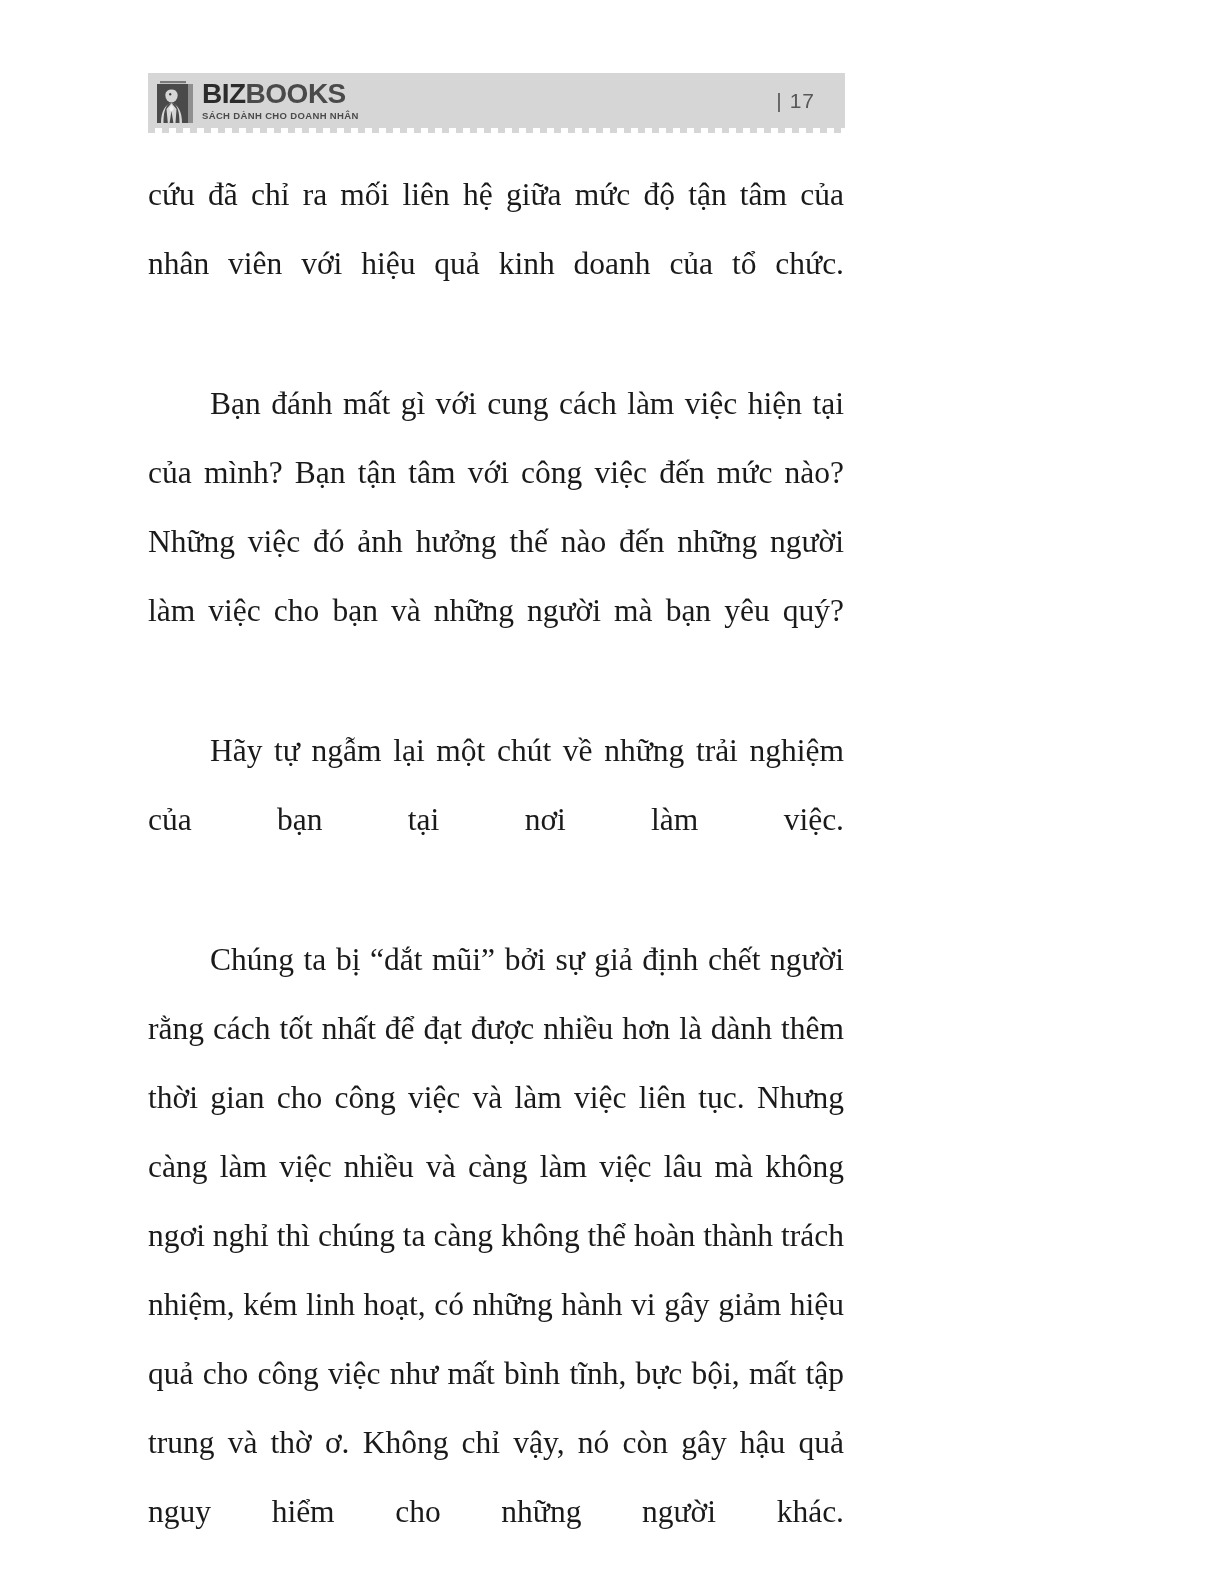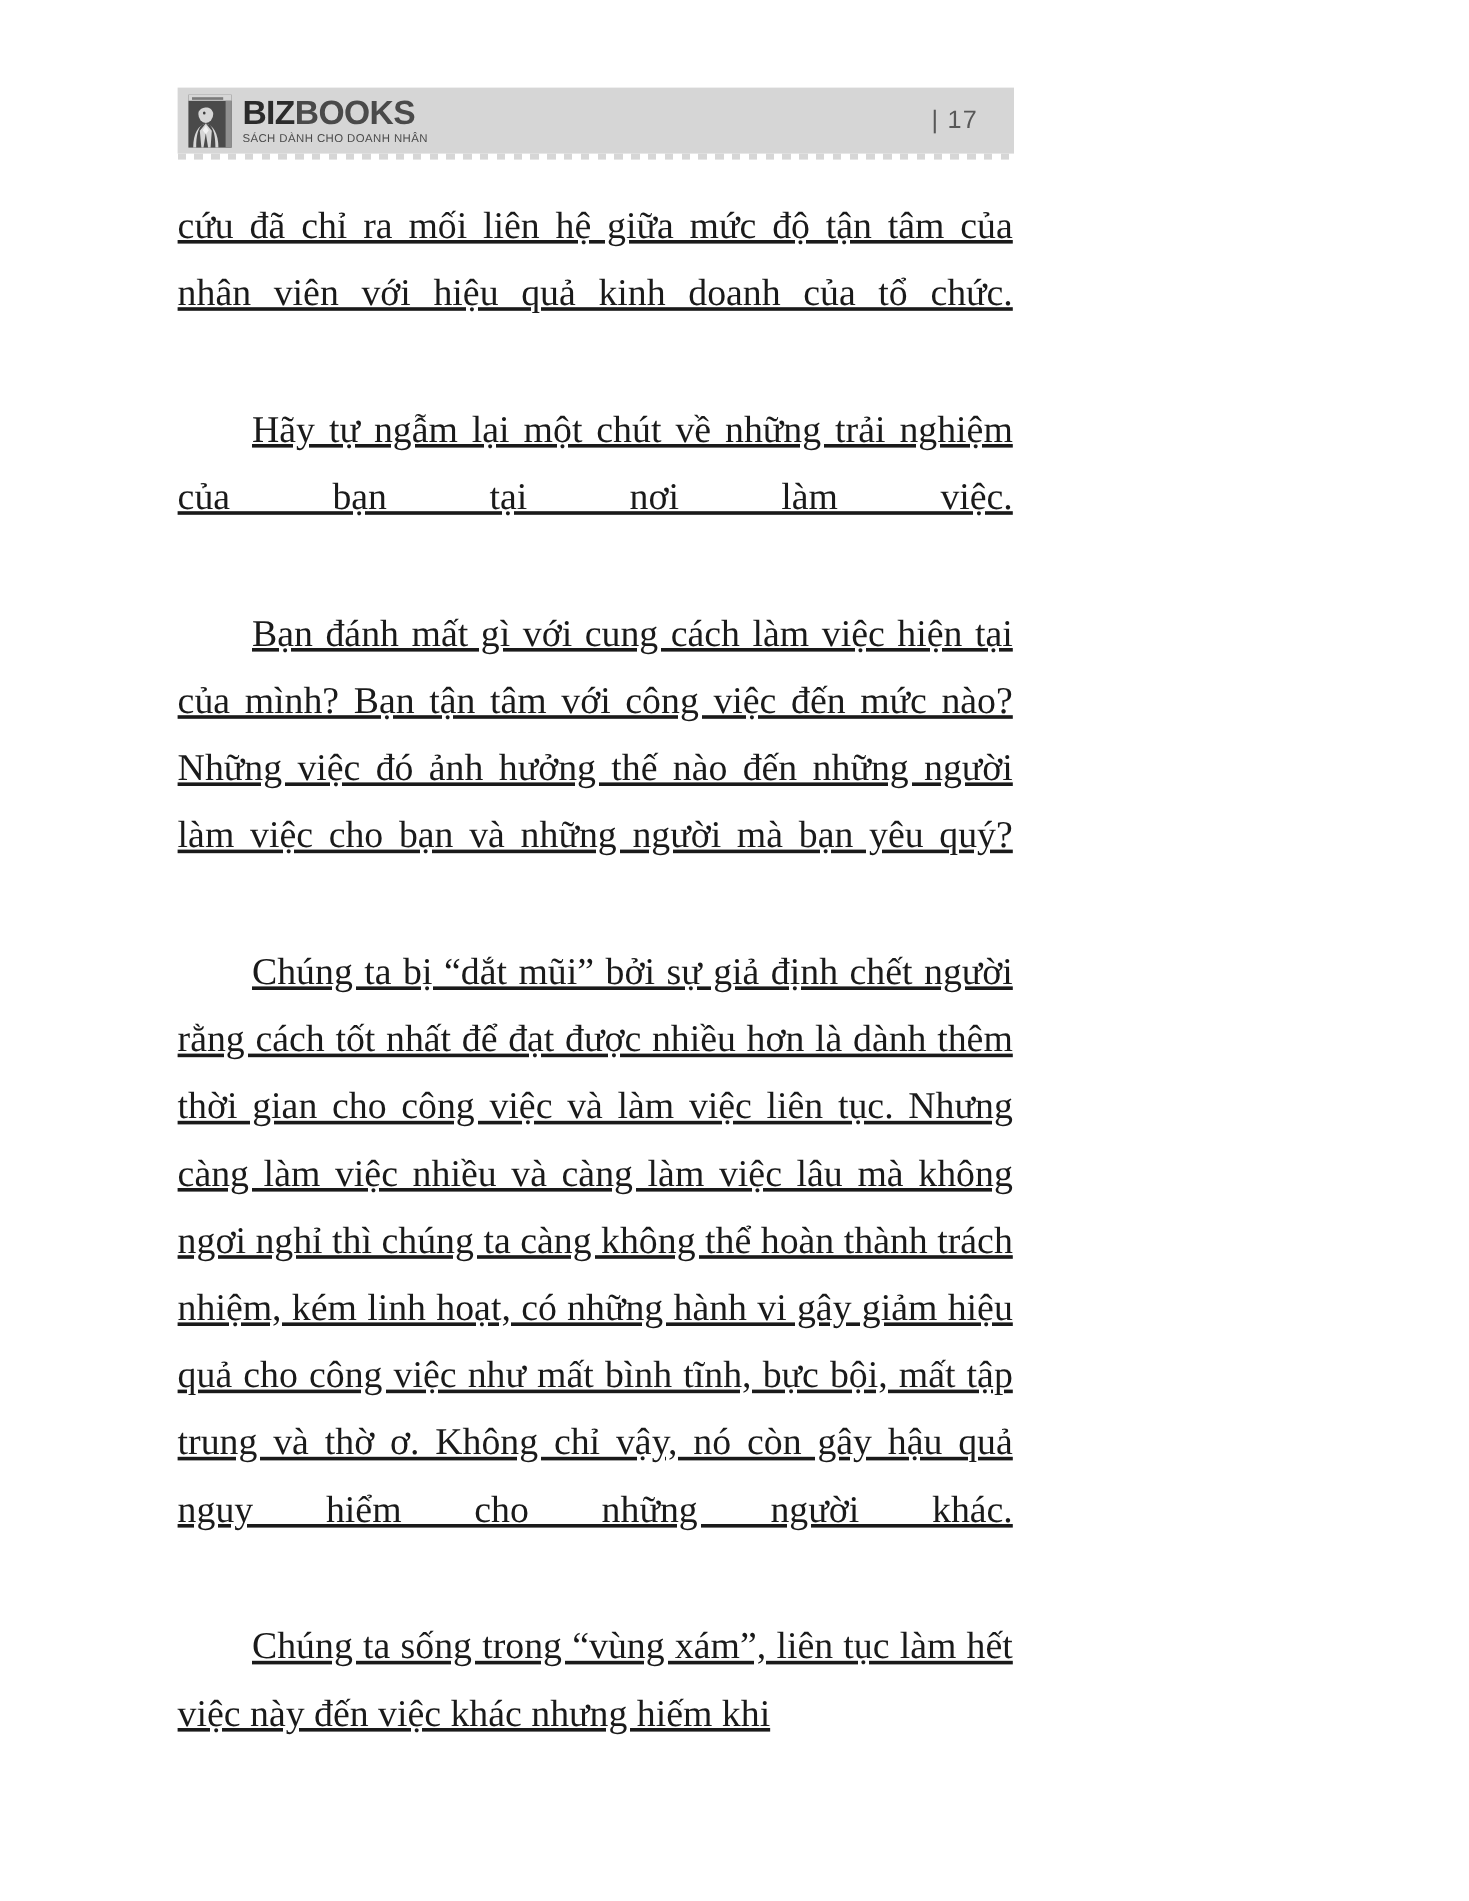--- a/index.html
+++ b/index.html
@@ -78,21 +78,21 @@
     letter-spacing: -0.5px;
     color: #3d3d3d;
     white-space: nowrap;
   }
   .logo-wordmark .biz { color: #2b2b2b; }
   .logo-wordmark .books { color: #4a4a4a; font-weight: 600; }
 
   .logo-tagline {
     font-family: "Liberation Sans", sans-serif;
     font-size: 9.5px;
-    font-weight: normal;
+    font-weight: bold;
     letter-spacing: 0.35px;
     color: #4a4a4a;
     margin-top: 3px;
     white-space: nowrap;
   }
 
   .folio {
     font-family: "Liberation Sans", sans-serif;
     font-size: 21px;
     color: #585858;
@@ -105,28 +105,27 @@
   
   .body-col {
     position: absolute;
     left: 148px;
     top: 160px;
     width: 696px;
   }
 
   .para {
     font-size: 31.5px;
-    line-height: 56px;
+    line-height: 69px;
     color: #1a1a1a;
     text-align: justify;
     text-indent: 62px;
     margin: 0 0 2px 0;
     -webkit-hyphens: none;
     hyphens: none;
-    text-decoration: underline;
   }
   .para.no-indent {
     text-indent: 0;
   }
   
   .para::after {
     content: "";
     display: inline-block;
     width: 100%;
   }
@@ -175,19 +174,19 @@
       </span>
 
     </div>
 
     <div class="folio">| 17</div>
 
   </div>
 
   <div class="body-col">
       <p class="para no-indent">cứu đã chỉ ra mối liên hệ giữa mức độ tận tâm của nhân viên với hiệu quả kinh doanh của tổ chức.</p>
+      <p class="para">Bạn đánh mất gì với cung cách làm việc hiện tại của mình? Bạn tận tâm với công việc đến mức nào? Những việc đó ảnh hưởng thế nào đến những người làm việc cho bạn và những người mà bạn yêu quý?</p>
       <p class="para">Hãy tự ngẫm lại một chút về những trải nghiệm của bạn tại nơi làm việc.</p>
-      <p class="para">Bạn đánh mất gì với cung cách làm việc hiện tại của mình? Bạn tận tâm với công việc đến mức nào? Những việc đó ảnh hưởng thế nào đến những người làm việc cho bạn và những người mà bạn yêu quý?</p>
       <p class="para">Chúng ta bị “dắt mũi” bởi sự giả định chết người rằng cách tốt nhất để đạt được nhiều hơn là dành thêm thời gian cho công việc và làm việc liên tục. Nhưng càng làm việc nhiều và càng làm việc lâu mà không ngơi nghỉ thì chúng ta càng không thể hoàn thành trách nhiệm, kém linh hoạt, có những hành vi gây giảm hiệu quả cho công việc như mất bình tĩnh, bực bội, mất tập trung và thờ ơ. Không chỉ vậy, nó còn gây hậu quả nguy hiểm cho những người khác.</p>
       <p class="para cut">Chúng ta sống trong “vùng xám”, liên tục làm hết việc này đến việc khác nhưng hiếm khi</p>
     </div>
 
 </div>
 
 </body></html>

